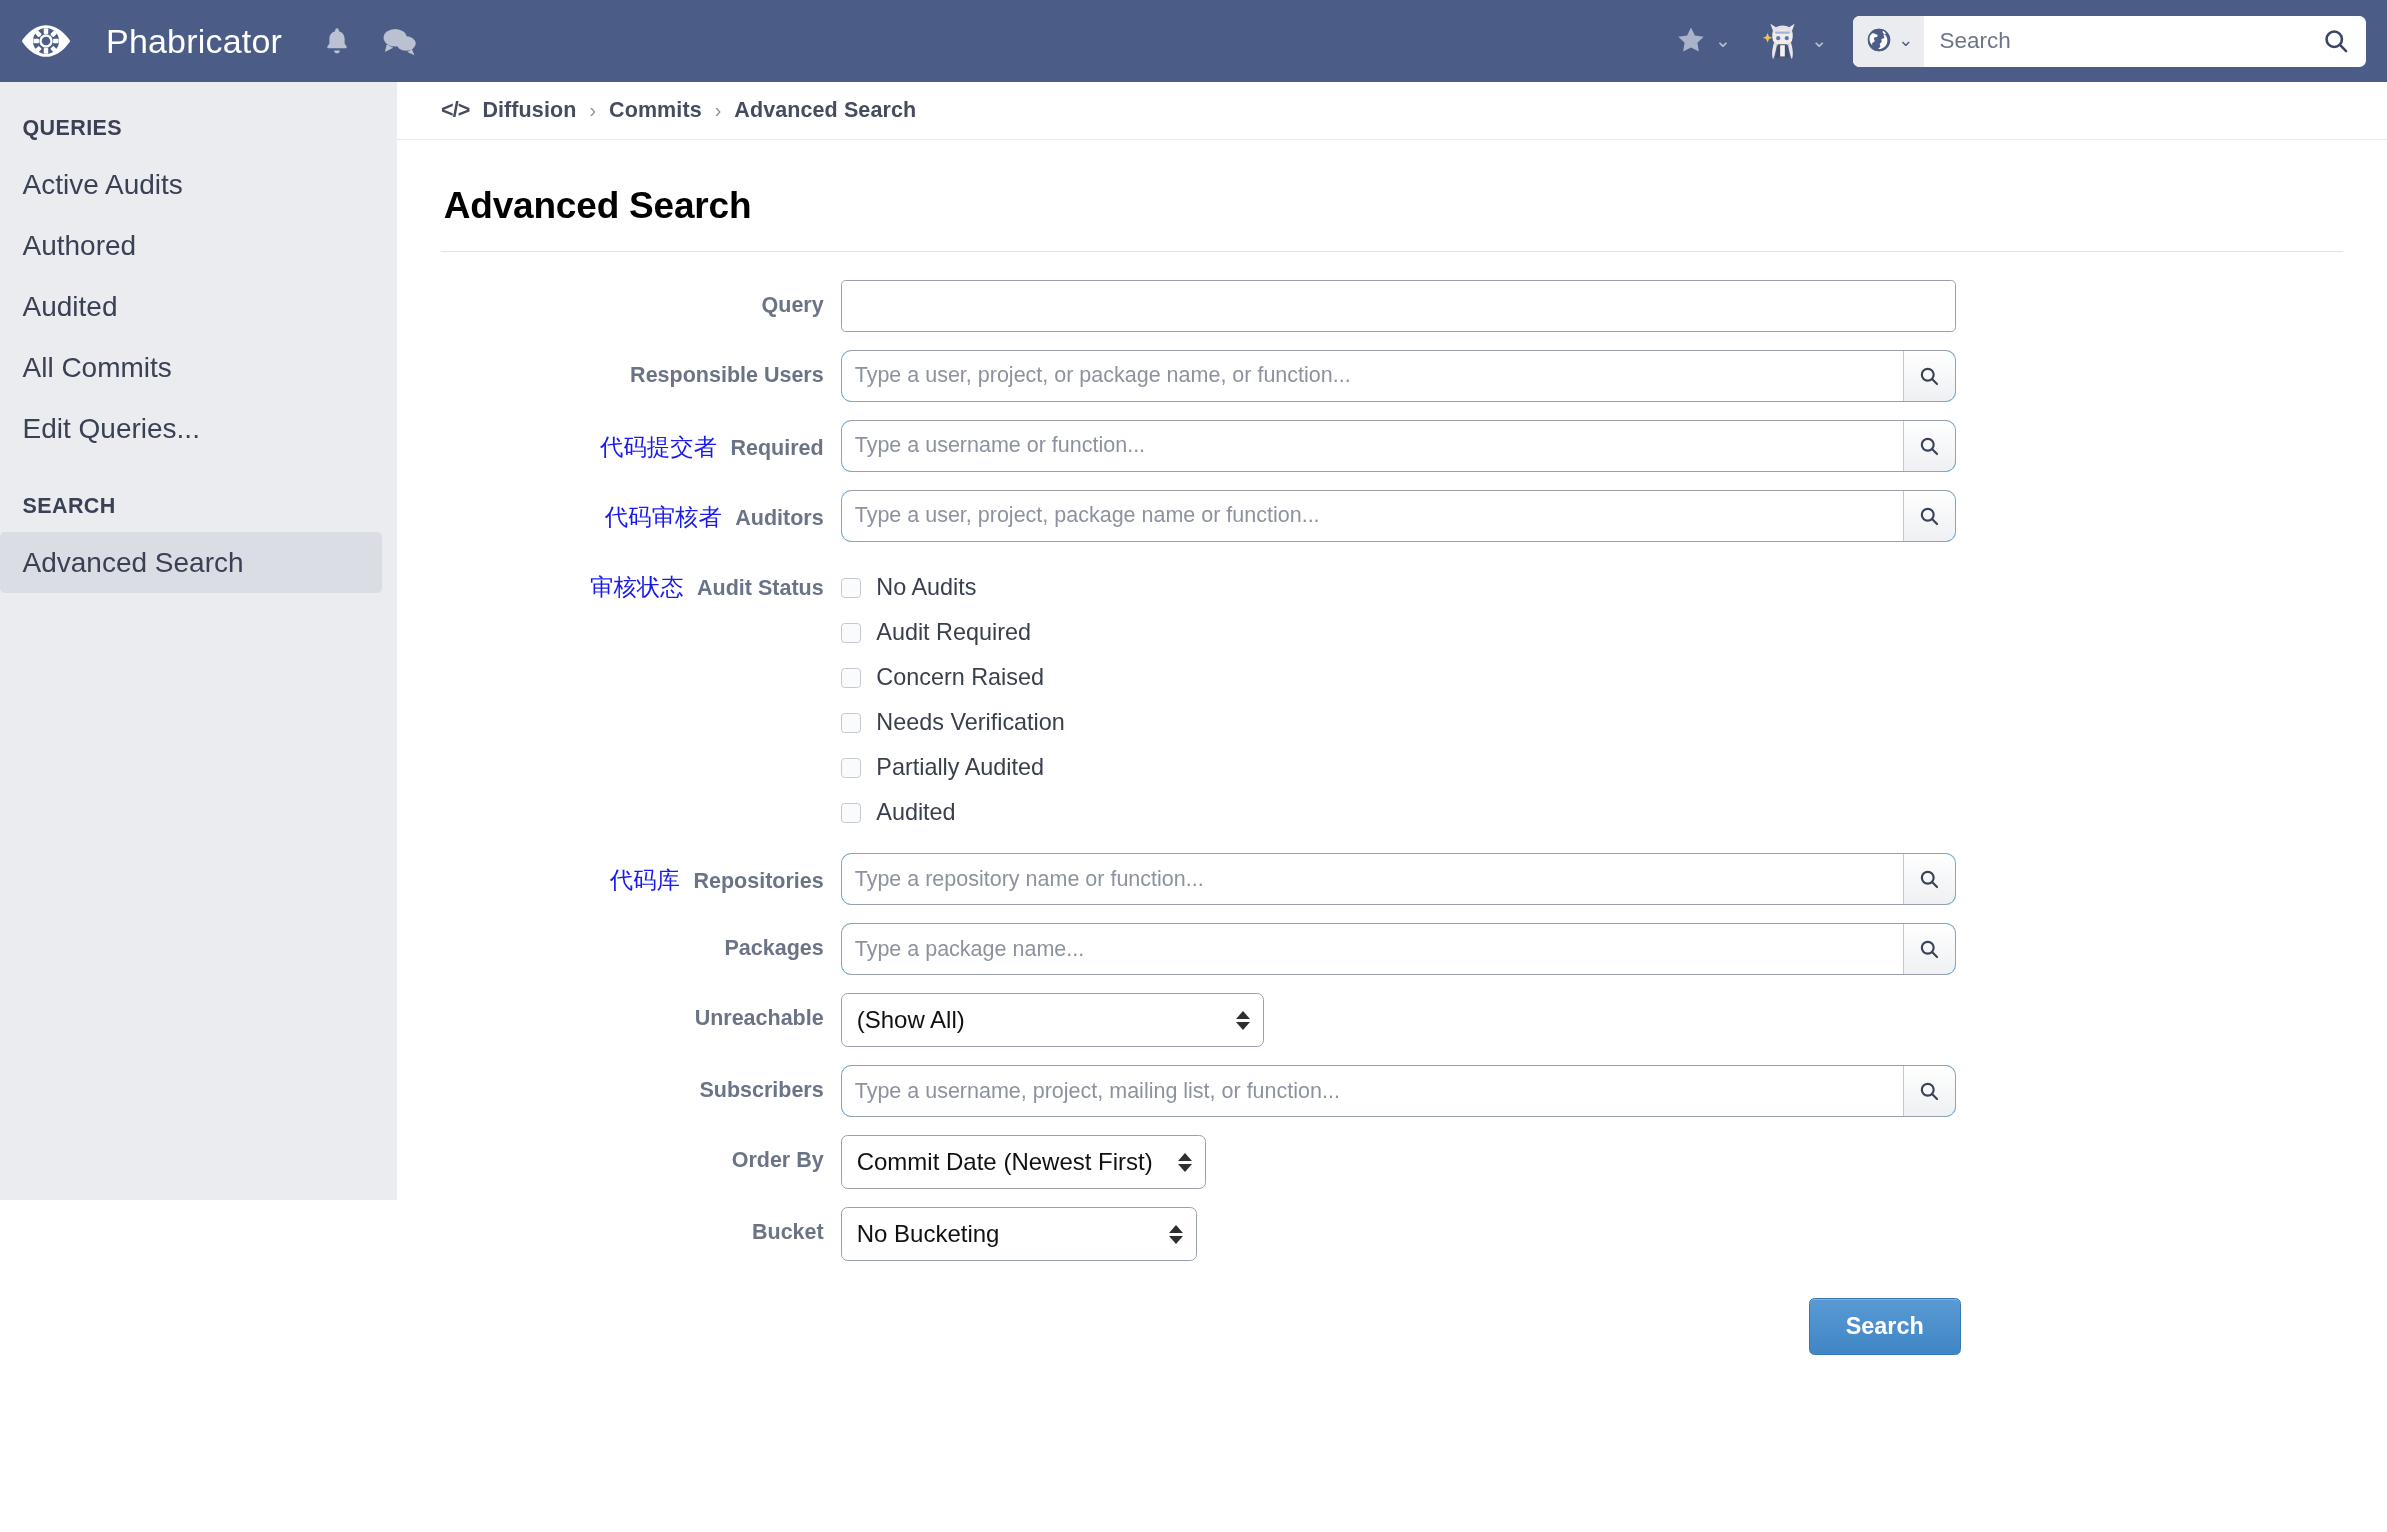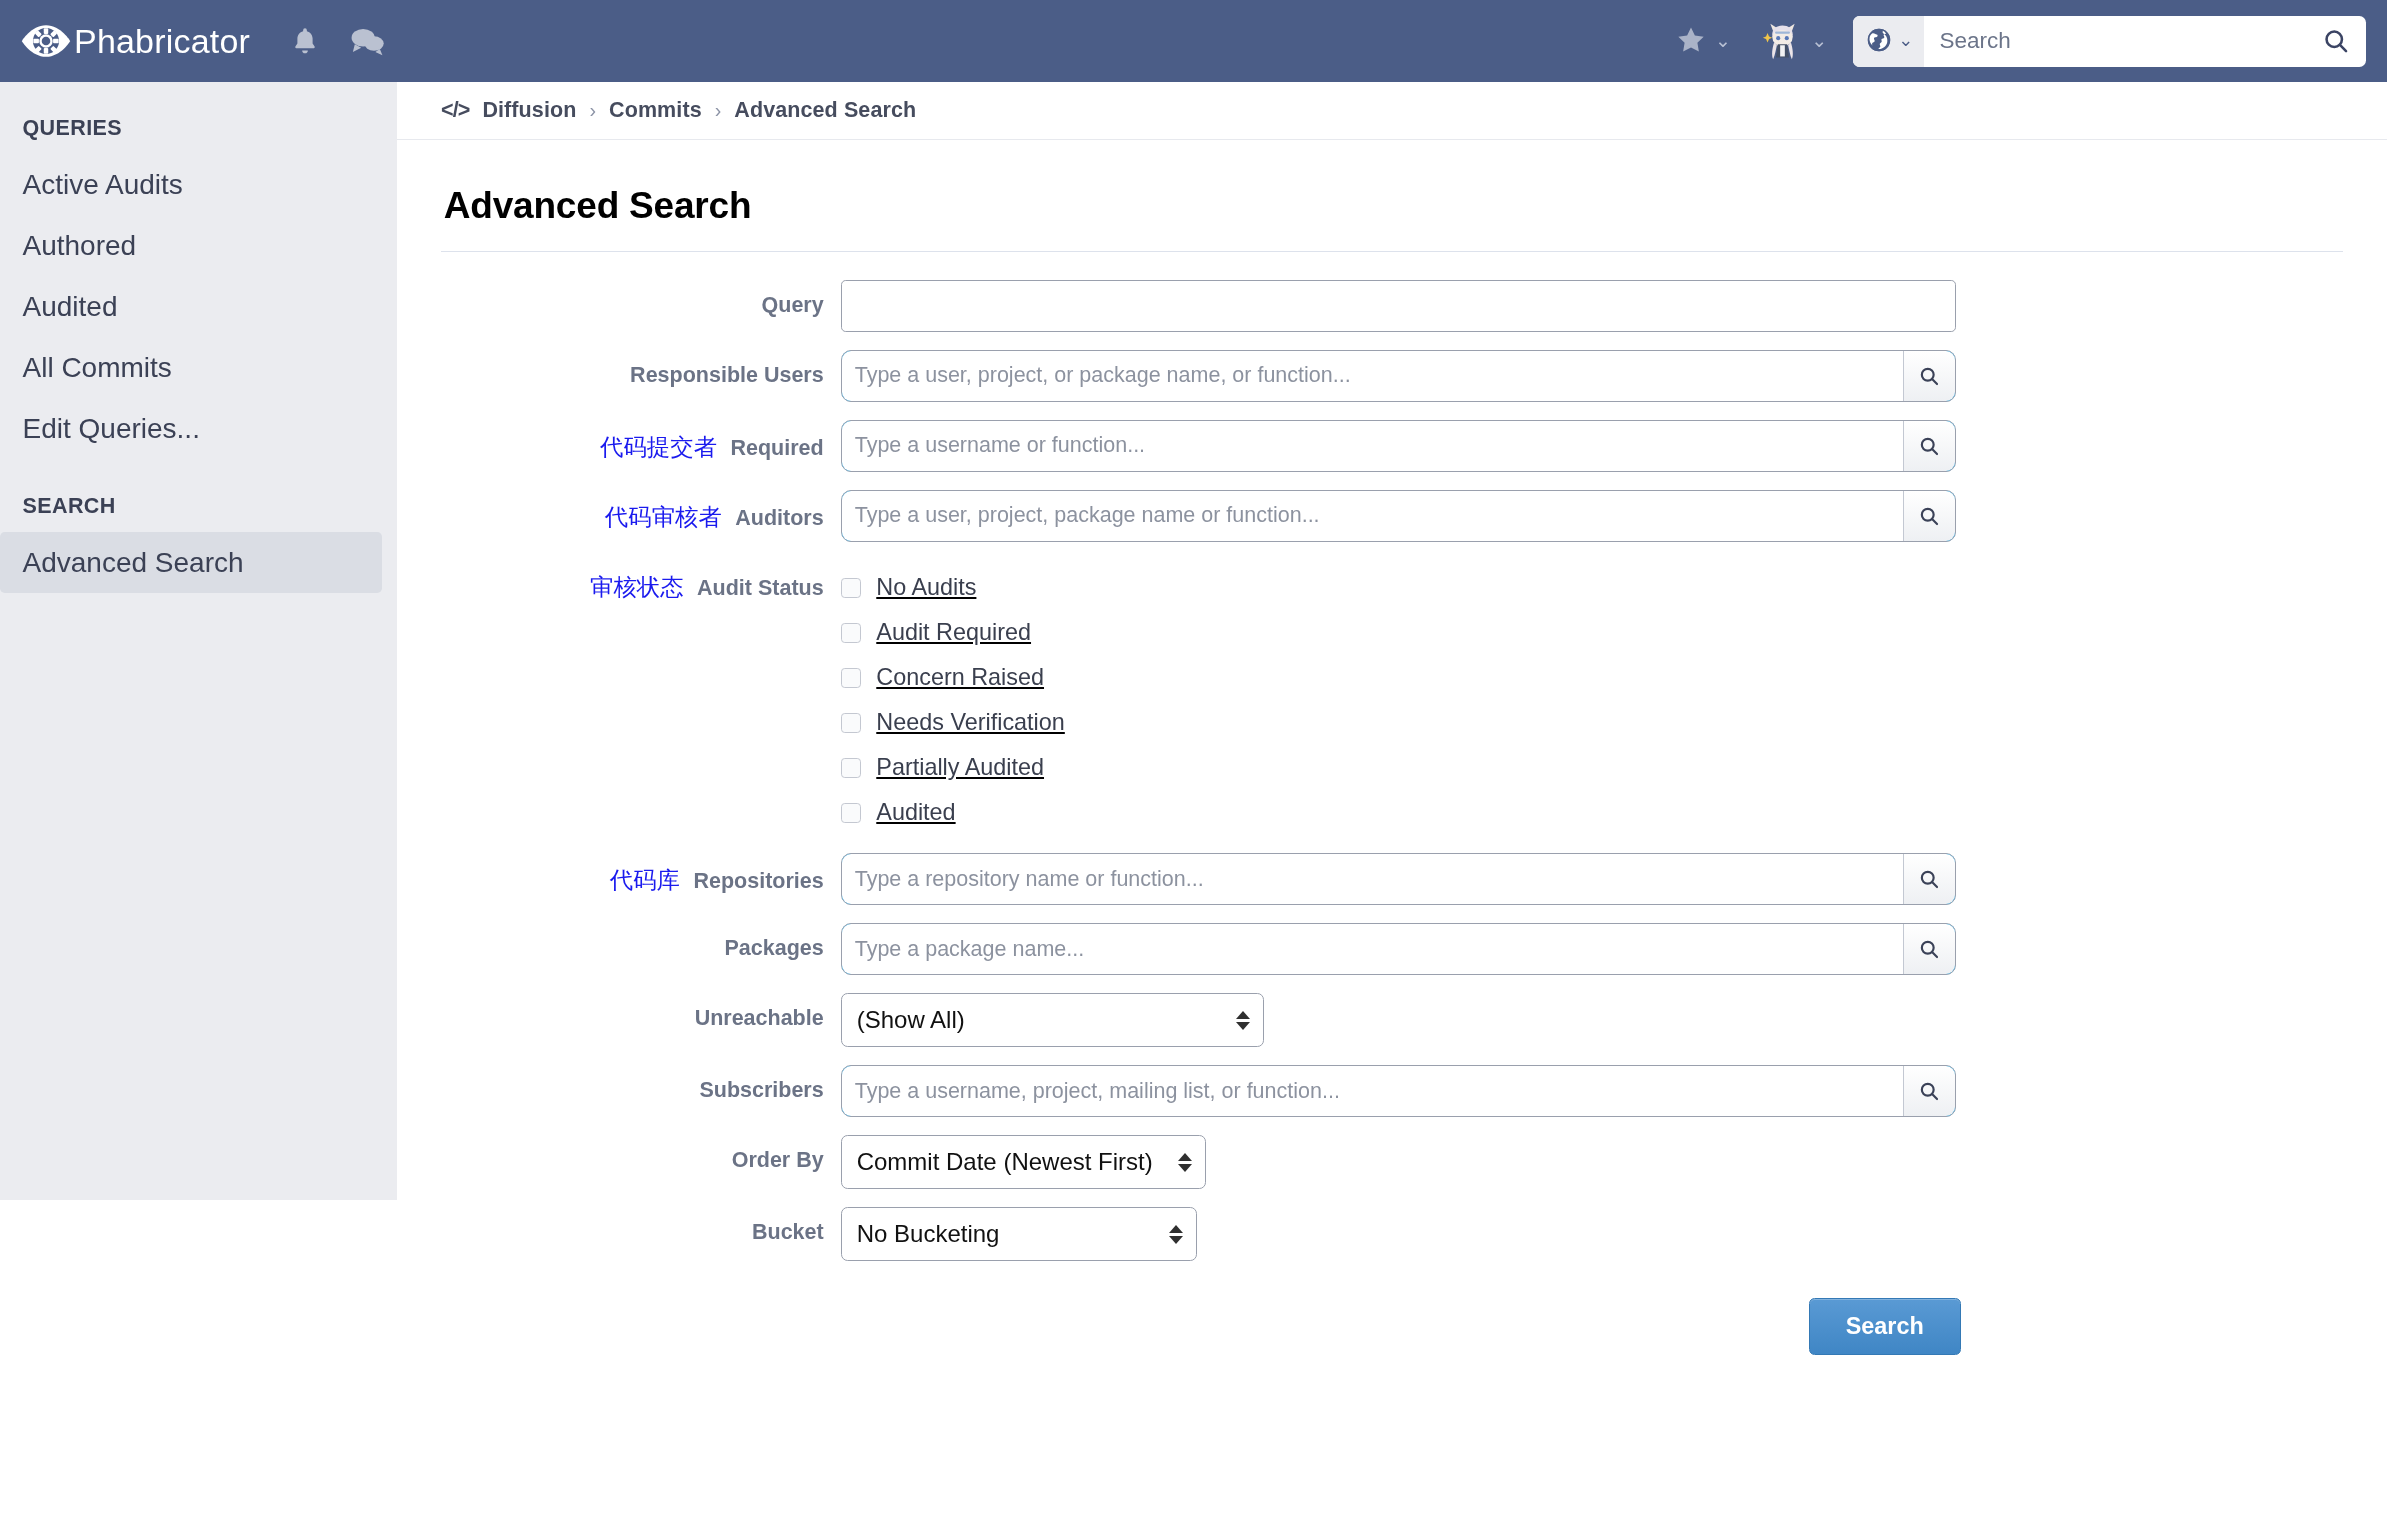--- a/index.html
+++ b/index.html
@@ -15,21 +15,21 @@
   
   .chrome {
     position: absolute; top: 0; left: 0;
     width: 2387px; height: 82px;
     background: #4b5d87;
     display: flex; align-items: center;
     z-index: 20;
   }
   .logo-wrap {
     display: flex; align-items: center;
-    padding-left: 19px; gap: 1px;
+    padding-left: 19px; gap: 33px;
   }
   .eye-logo {
     width: 54px; height: 54px;
     position: relative;
     display: flex; align-items: center; justify-content: center;
   }
   .eye-logo svg { display: block; }
   .brand {
     color: #ffffff;
     font-size: 34px;
@@ -218,21 +218,21 @@
   }
   .typeahead input::placeholder { color: #8c929f; opacity: 1; }
   .ta-btn {
     width: 52px; flex: none;
     border: 0; border-left: 0.9px solid #c3c8d2;
     background: linear-gradient(to bottom, #ffffff 0%, #eef0f3 100%);
     display: flex; align-items: center; justify-content: center;
     cursor: pointer;
   }
 
-  .checks { padding-top: 5.6px; text-decoration: underline; }
+  .checks { padding-top: 5.6px; }
   .check-row {
     display: flex; align-items: center;
     gap: 15px;
     height: 45px;
     cursor: pointer;
   }
   .cbox {
     width: 20.6px; height: 20.6px;
     border: 0.9px solid #c4c8d1;
     border-radius: 3.7px;

